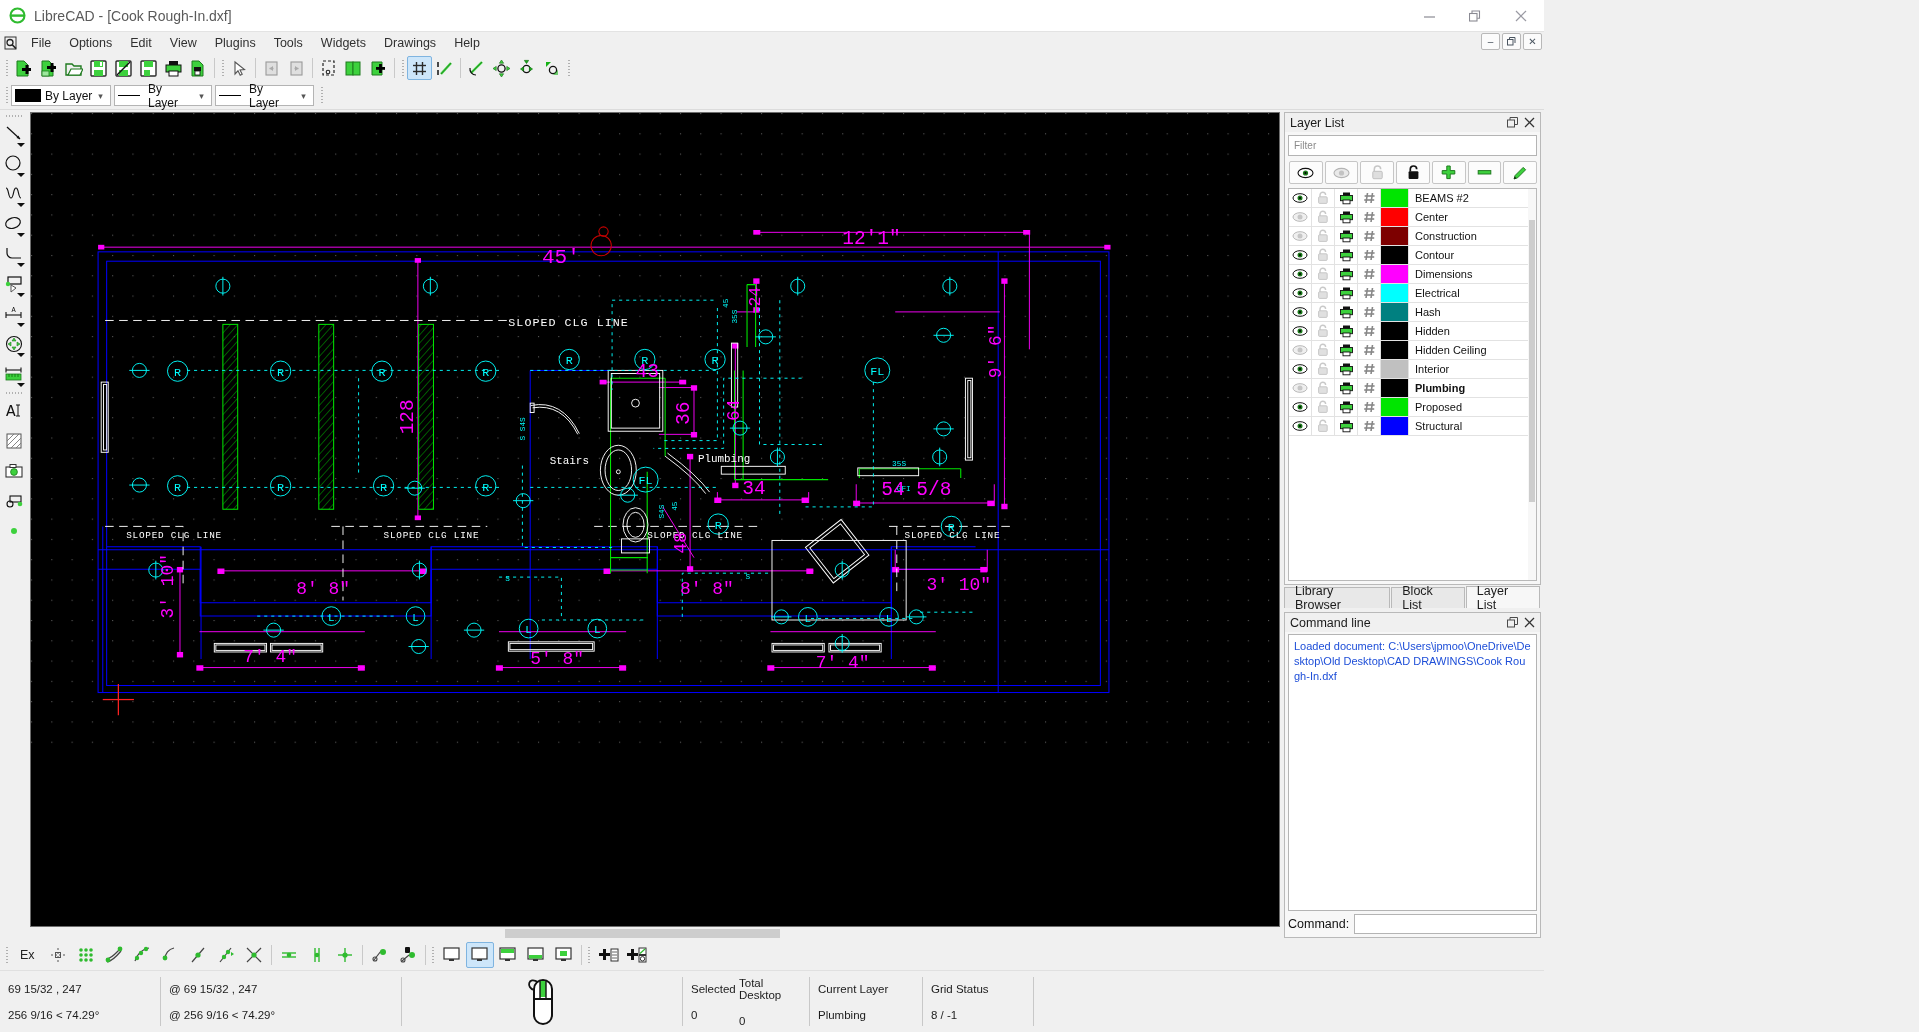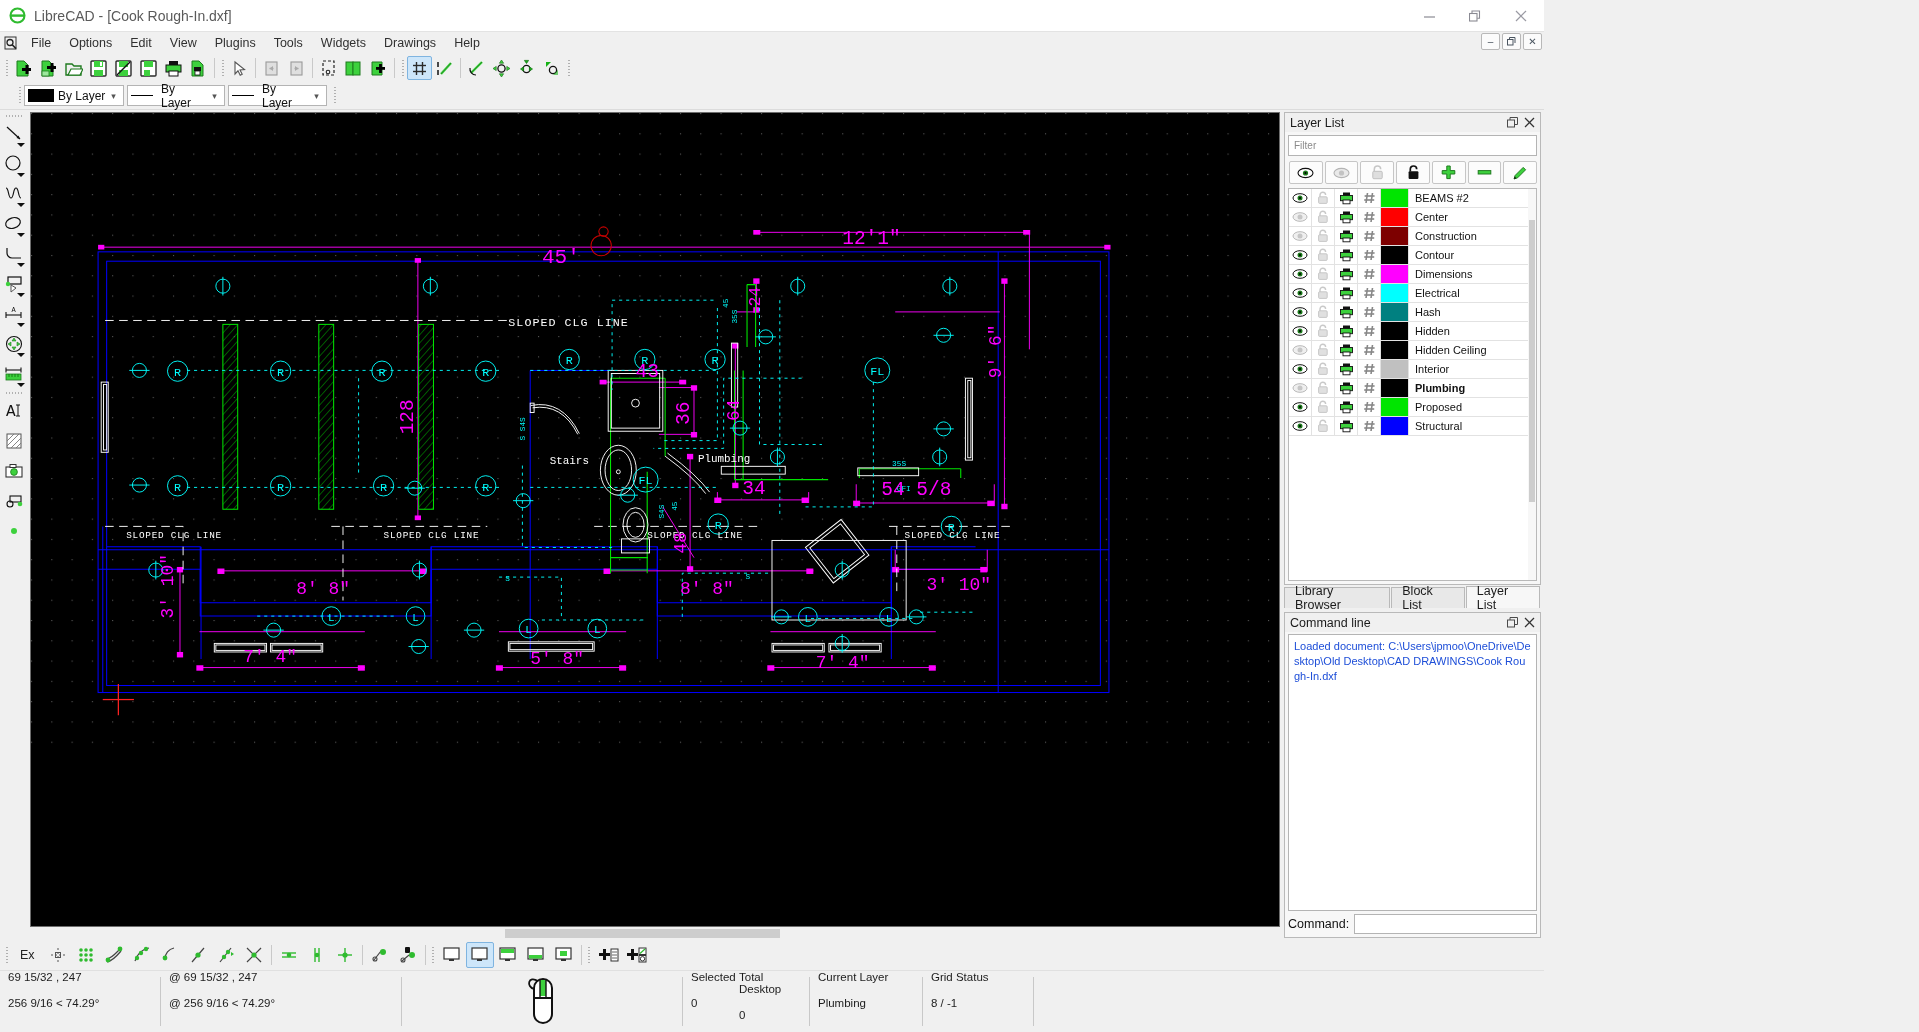--- a/index.html
+++ b/index.html
@@ -37,21 +37,21 @@
     flex: 0 0 28px; padding-left: 2px;
   }
   .tb-grip { width: 7px; height: 22px; display:flex; align-items:center; justify-content:center; margin: 0 1px; }
   .tb-grip i { display:block; width:2px; height:17px;
     background: repeating-linear-gradient(to bottom, #b0b0b0 0 1px, transparent 1px 3px); }
   .tbtn { width: 25px; height: 24px; display: flex; align-items: center; justify-content: center; border: 1px solid transparent; border-radius: 2px; }
   .tbtn.on { background: #cde6fa; border-color: #7fb4e0; }
   .tb-sep { width: 1px; height: 20px; background: #c9c9c9; margin: 0 3px; }
 
   
-  .penbar { height: 28px; background: #f0f0f0; display: flex; align-items: center; flex: 0 0 28px; padding-left: 15px; border-bottom: 1px solid #dcdcdc;}
+  .penbar { height: 28px; background: #f0f0f0; display: flex; align-items: center; flex: 0 0 28px; padding-left: 2px; border-bottom: 1px solid #dcdcdc;}
   .combo {
     height: 21px; border: 1px solid #b4b4b4; background: #fff; display: flex; align-items: center;
     padding: 0 2px 0 3px; min-width: 98px; margin-right: 3px; position: relative;
   }
   .combo .swatch { width: 26px; height: 13px; background: #000; margin-right: 4px; flex: 0 0 26px;}
   .combo .lt { width: 26px; height: 13px; margin-right: 4px; flex: 0 0 26px; display:flex; align-items:center;}
   .combo .lt i { display:block; width: 22px; height: 1px; background: #000; }
   .combo .ctext { flex: 1; font-size: 12px; color: #111; }
   .combo .arrow { width: 15px; text-align: center; color: #555; font-size: 9px; }
 
@@ -109,21 +109,21 @@
   .cmdentry .fld { flex:1; height: 20px; border: 1px solid #b4b4b4; background: #fff;}
 
   
   .bottomtools { height: 30px; background: #f0f0f0; display: flex; align-items: center; flex: 0 0 30px; padding-left: 2px;}
   .btbtn { width: 28px; height: 26px; display:flex; align-items:center; justify-content:center; border: 1px solid transparent; border-radius:2px;}
   .btbtn.on { background: #cde6fa; border-color:#7fb4e0; }
   .btlabel { padding: 0 9px; font-size: 12.5px; color:#222; }
 
   
   .statusbar { height: 62px; background: #f0f0f0; display: flex; align-items: stretch; flex: 0 0 62px; border-top: 1px solid #e0e0e0;}
-  .sbcell { display: flex; flex-direction: column; padding: 0 8px; position: relative; }
+  .sbcell { display: flex; flex-direction: column; justify-content: center; padding: 0 8px; position: relative; }
   .sbcell .l1 { font-size: 11.5px; color: #1c1c1c; margin-bottom: 14px; }
   .sbcell .l2 { font-size: 11.5px; color: #1c1c1c; }
   .sbdiv { width: 1px; background: #c8c8c8; margin: 6px 0; }
   .sbhdr { font-size: 11.5px; color: #1c1c1c; margin-bottom: 14px; }
   .sbval { font-size: 11.5px; color: #1c1c1c; }
 
   
   .cad { position:absolute; inset:0; }
   text { font-family: "Liberation Mono", monospace; }
 </style>

